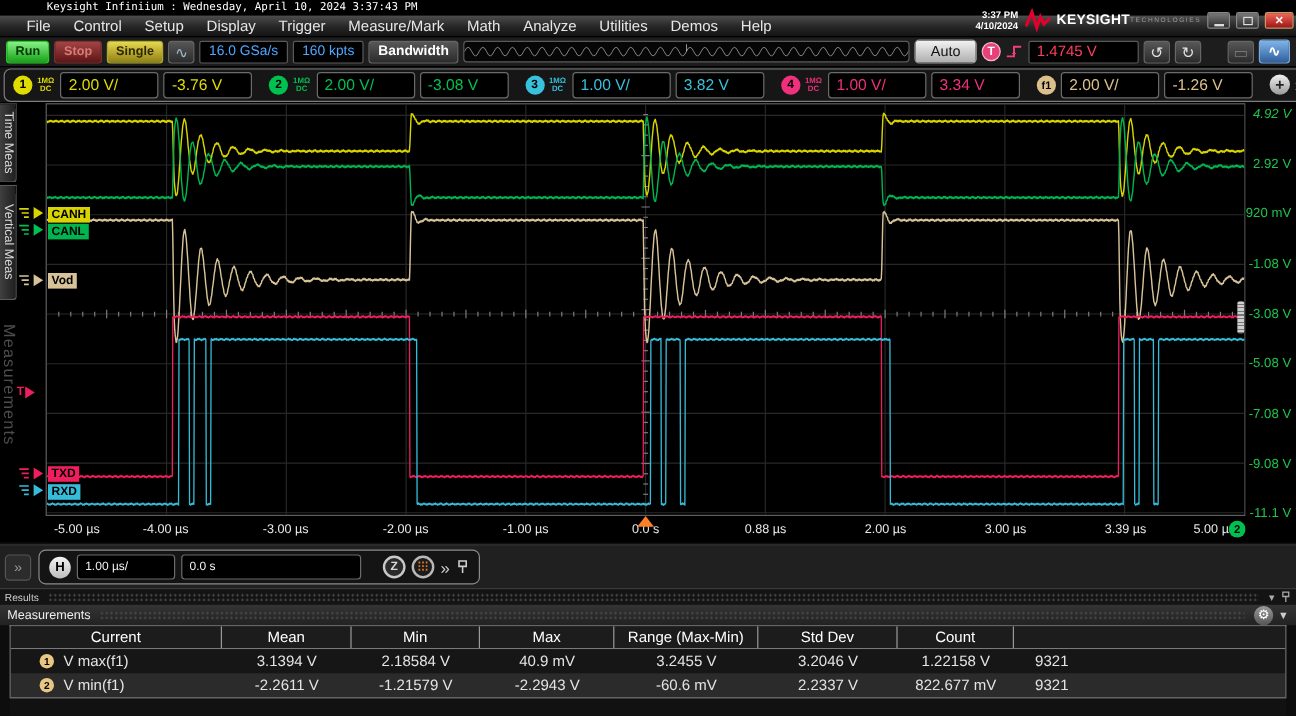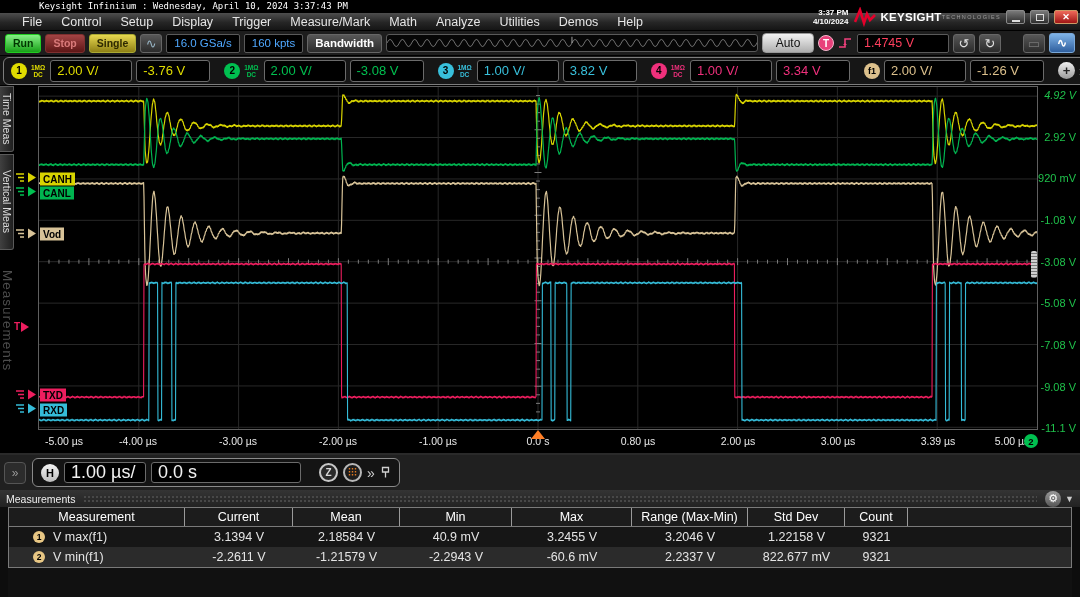--- a/index.html
+++ b/index.html
@@ -99,21 +99,21 @@
   
   .hsep { height:3px; background:#2a2a2a; border-top:1px solid #000; }
   .hbar { height:35px; background:#202020; display:flex; align-items:center; gap:6px; padding:0 4px; }
   .expbtn { width:22px; height:22px; border-radius:4px; background:#2c2c2c; border:1px solid #555;
     color:#999; font-size:12px; display:flex; align-items:center; justify-content:center; }
   .hpanel { border:1px solid #8a8a8a; border-radius:6px; height:29px; display:flex; align-items:center;
     gap:5px; padding:0 8px; background:#141414; }
   .hcirc { width:18px; height:18px; border-radius:50%; background:linear-gradient(#f4f4f4,#bdbdbd);
     color:#000; font-size:11px; font-weight:bold; display:flex; align-items:center; justify-content:center; }
   .hfld { height:21px; background:#000; border:1px solid #6b6b6b; border-radius:3px; color:#f2f2f2;
-    font-size:18px; display:flex; align-items:center; padding:0 6px; }
+    font-size:10px; display:flex; align-items:center; padding:0 6px; }
   .zcirc { width:19px; height:19px; border-radius:50%; border:2px solid #c8c8c8; color:#d8d8d8;
     font-size:10px; font-weight:bold; display:flex; align-items:center; justify-content:center; background:#2a2a2a; }
   .acqcirc { width:19px; height:19px; border-radius:50%; border:2px solid #b8b8b8; background:#1c1c1c;
     display:flex; align-items:center; justify-content:center; }
 
   
   .results { height:107px; background:#0d0d0d; display:flex; flex-direction:column; }
   .rhead { height:14px; background:#141414; border-top:1px solid #3a3a3a; display:flex; align-items:center;
     padding:0 4px; color:#cfcfcf; font-size:8.5px; }
   .mbar { height:17px; background:linear-gradient(#343434,#222); display:flex; align-items:center;
@@ -477,21 +477,21 @@
         </div>
       <div class="grip"></div>
     </div>
     <div class="xaxis" id="xaxis">
         <span class="xtick" style="left: 26px;">-5.00 µs</span>
         <span class="xtick" style="left: 100px;">-4.00 µs</span>
         <span class="xtick" style="left: 200px;">-3.00 µs</span>
         <span class="xtick" style="left: 300px;">-2.00 µs</span>
         <span class="xtick" style="left: 400px;">-1.00 µs</span>
         <span class="xtick" style="left: 500px;">0.0 s</span>
-        <span class="xtick" style="left: 600px;">0.80 µs</span>
+        <span class="xtick" style="left: 600px;">0.88 µs</span>
         <span class="xtick" style="left: 700px;">2.00 µs</span>
         <span class="xtick" style="left: 800px;">3.00 µs</span>
         <span class="xtick" style="left: 900px;">3.39 µs</span>
         <span class="xtick" style="left: 974px;">5.00 µs</span>
         <div class="trigtri" style="left: 493px;"></div>
         <div class="axchan" style="background: rgb(0, 192, 80); left: 986px;">2</div>
       </div>
   </div>
   <div class="raxis" id="raxis">
       <span class="ytick" style="top: 9.16223px; color: rgb(31, 194, 75); font-style: italic;">4.92 V</span>
@@ -521,29 +521,36 @@
       </svg>
     </div>
     <div class="gr">»</div>
     <svg width="11" height="13" viewBox="0 0 11 13">
       <path d="M2.5 1.5 H8.5 V6 H2.5 Z M5.5 6 V11.5" stroke="#cfcfcf" stroke-width="1.3" fill="none"></path>
     </svg>
   </div>
 </div>
 
 <div class="results">
+  <div class="rhead">
+    <span>Results</span>
+    <div class="dots"></div>
+    <span class="tiny">▾</span>
+    <svg width="9" height="11" viewBox="0 0 11 13" style="margin-left:5px">
+      <path d="M2.5 1.5 H8.5 V6 H2.5 Z M5.5 6 V11.5" stroke="#aaa" stroke-width="1.3" fill="none"></path>
+    </svg>
+  </div>
   <div class="mbar">
     <span>Measurements</span>
     <div class="dots"></div>
     <div class="gearbtn">⚙</div>
     <span class="caret">▼</span>
   </div>
   <div class="tblwrap">
     <div class="trow thead">
-      <div class="cell">Measurement</div>
       <div class="cell">Current</div>
       <div class="cell">Mean</div>
       <div class="cell">Min</div>
       <div class="cell">Max</div>
       <div class="cell">Range (Max-Min)</div>
       <div class="cell">Std Dev</div>
       <div class="cell">Count</div>
       <div class="cell"></div>
     </div>
     <div class="trow drow odd">

